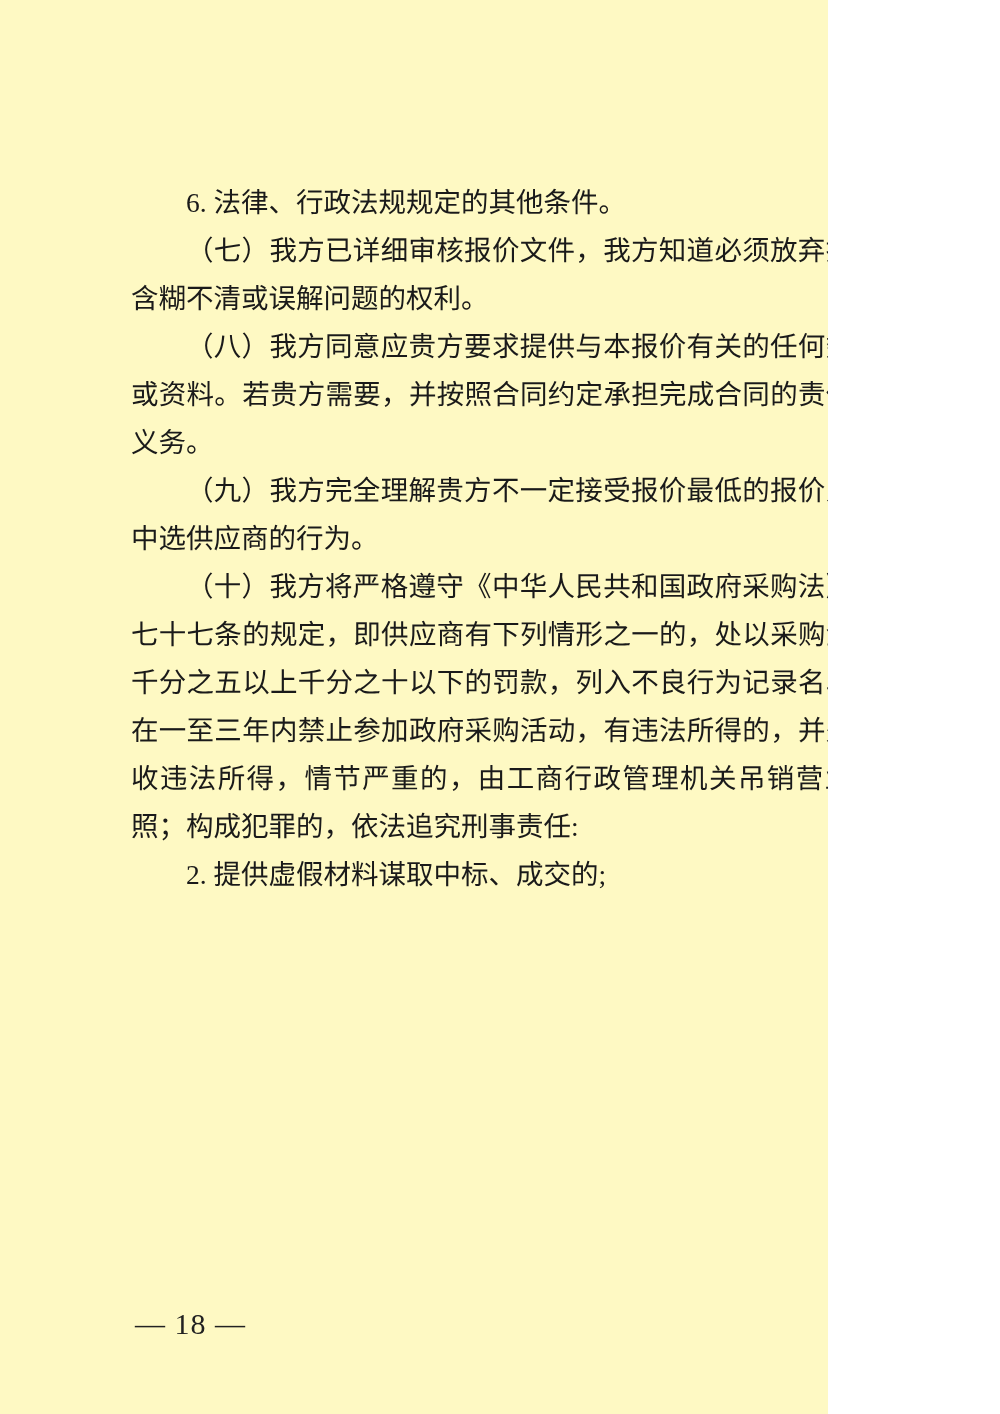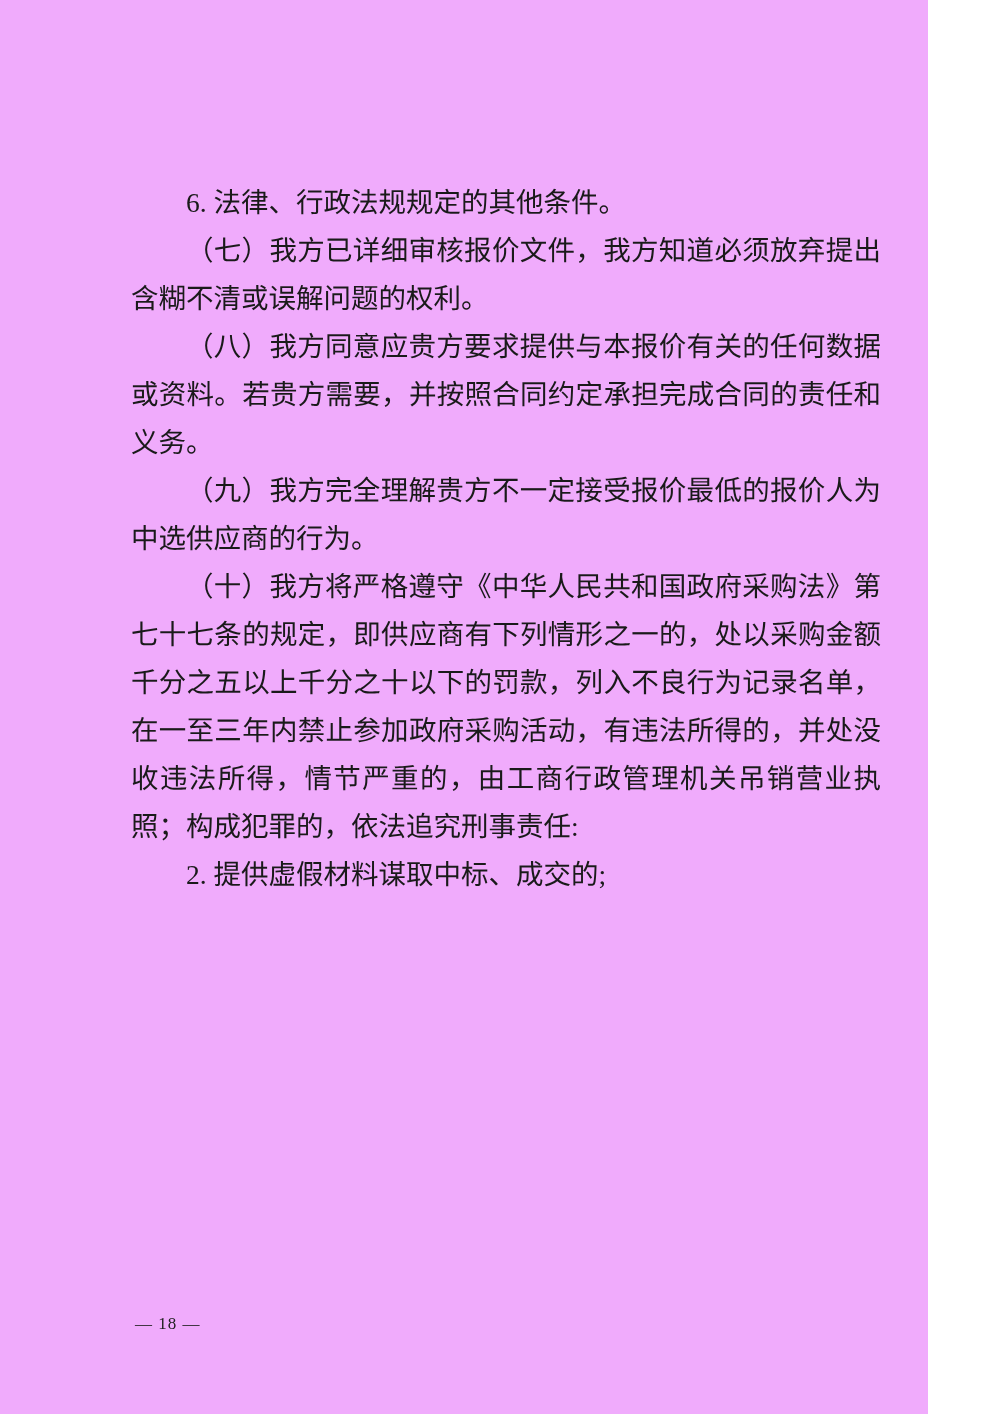--- a/index.html
+++ b/index.html
@@ -2,23 +2,23 @@
 <html lang="zh-CN"><head>
 <meta charset="utf-8">
 <style>
   html, body {
     margin: 0;
     padding: 0;
     background: #ffffff;
   }
   .page {
     position: relative;
-    width: 928px;
+    width: 828px;
     height: 1414px;
-    background: #f0abfc;
+    background: #fef9c3;
     overflow: hidden;
     font-family: "Liberation Serif", "DejaVu Serif", serif;
     color: #1a1a1a;
   }
   .content {
     position: absolute;
     left: 131px;
     top: 179px;
     width: 750px;
   }
@@ -30,21 +30,21 @@
     text-justify: inter-ideograph;
     text-indent: 2em;
     word-break: normal;
     line-break: strict;
     color: #1a1a1a;
   }
   .page-footer {
     position: absolute;
     left: 135px;
     top: 1308px;
-    font-size: 17px;
+    font-size: 30px;
     line-height: 32px;
     color: #222222;
     letter-spacing: 1px;
   }
 </style>
 </head>
 <body>
 
 <div class="page">
   <main class="content">

